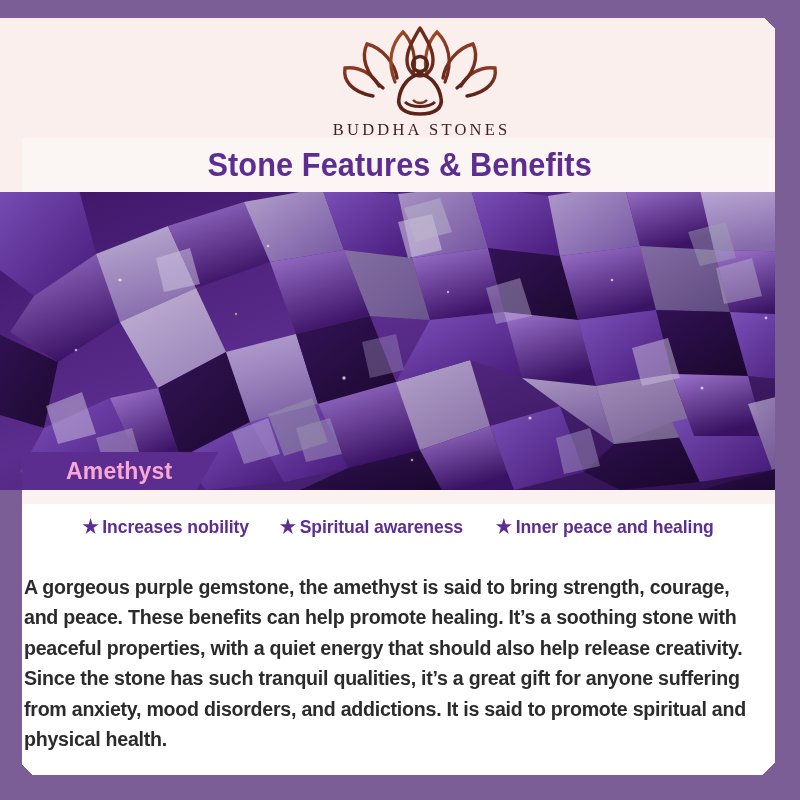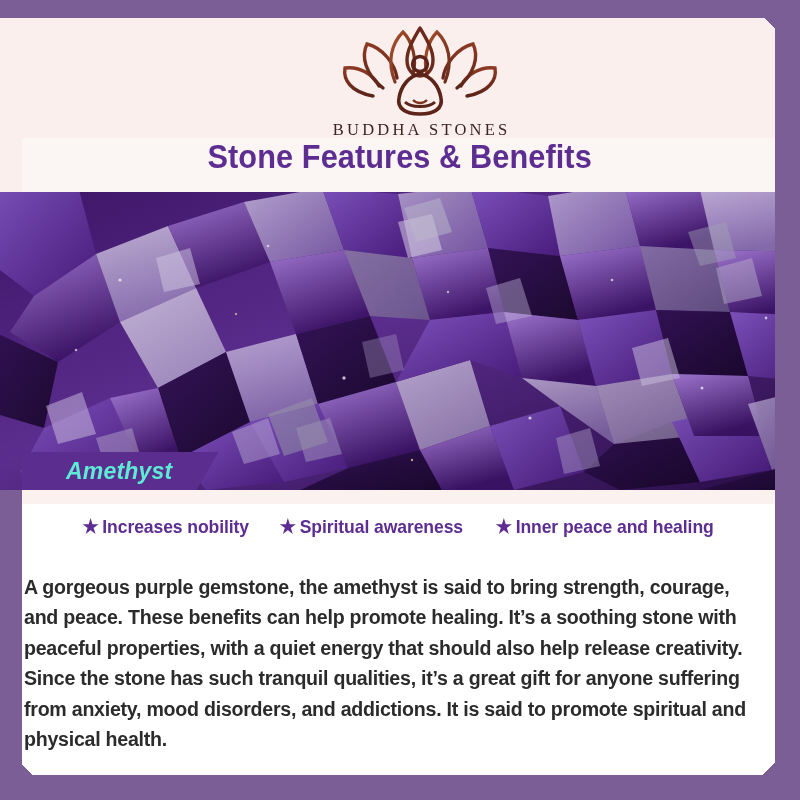--- a/index.html
+++ b/index.html
@@ -88,21 +88,21 @@
     text-indent: 3.2px;
   }
 
   
   .title-band {
     position: absolute;
     left: 22px; top: 138px;
     width: 756px; height: 54px;
     background: #fbf5f4;
     display: flex;
-    align-items: flex-start;
+    align-items: center;
     justify-content: center;
     z-index: 3;
   }
   .title-text {
     font-size: 33px;
     font-weight: 700;
     color: #5d2d91;
     letter-spacing: 0.1px;
     transform: scaleX(0.93);
     white-space: nowrap;
@@ -127,24 +127,23 @@
     padding: 0 46px 0 44px;
     background: #5b2d8e;
     display: flex;
     align-items: center;
     clip-path: polygon(0 0, 100% 0, calc(100% - 22px) 100%, 0 100%);
     z-index: 4;
   }
   .stone-banner-text {
     font-size: 23px;
     font-weight: 700;
-    color: #5eead4;
+    color: #f9a8d4;
     letter-spacing: 0.2px;
     white-space: nowrap;
-    font-style: italic;
   }
 
   
   .lower {
     position: absolute;
     left: 22px; top: 490px;
     width: 753px; height: 285px;
     background: #ffffff;
     z-index: 2;
   }

